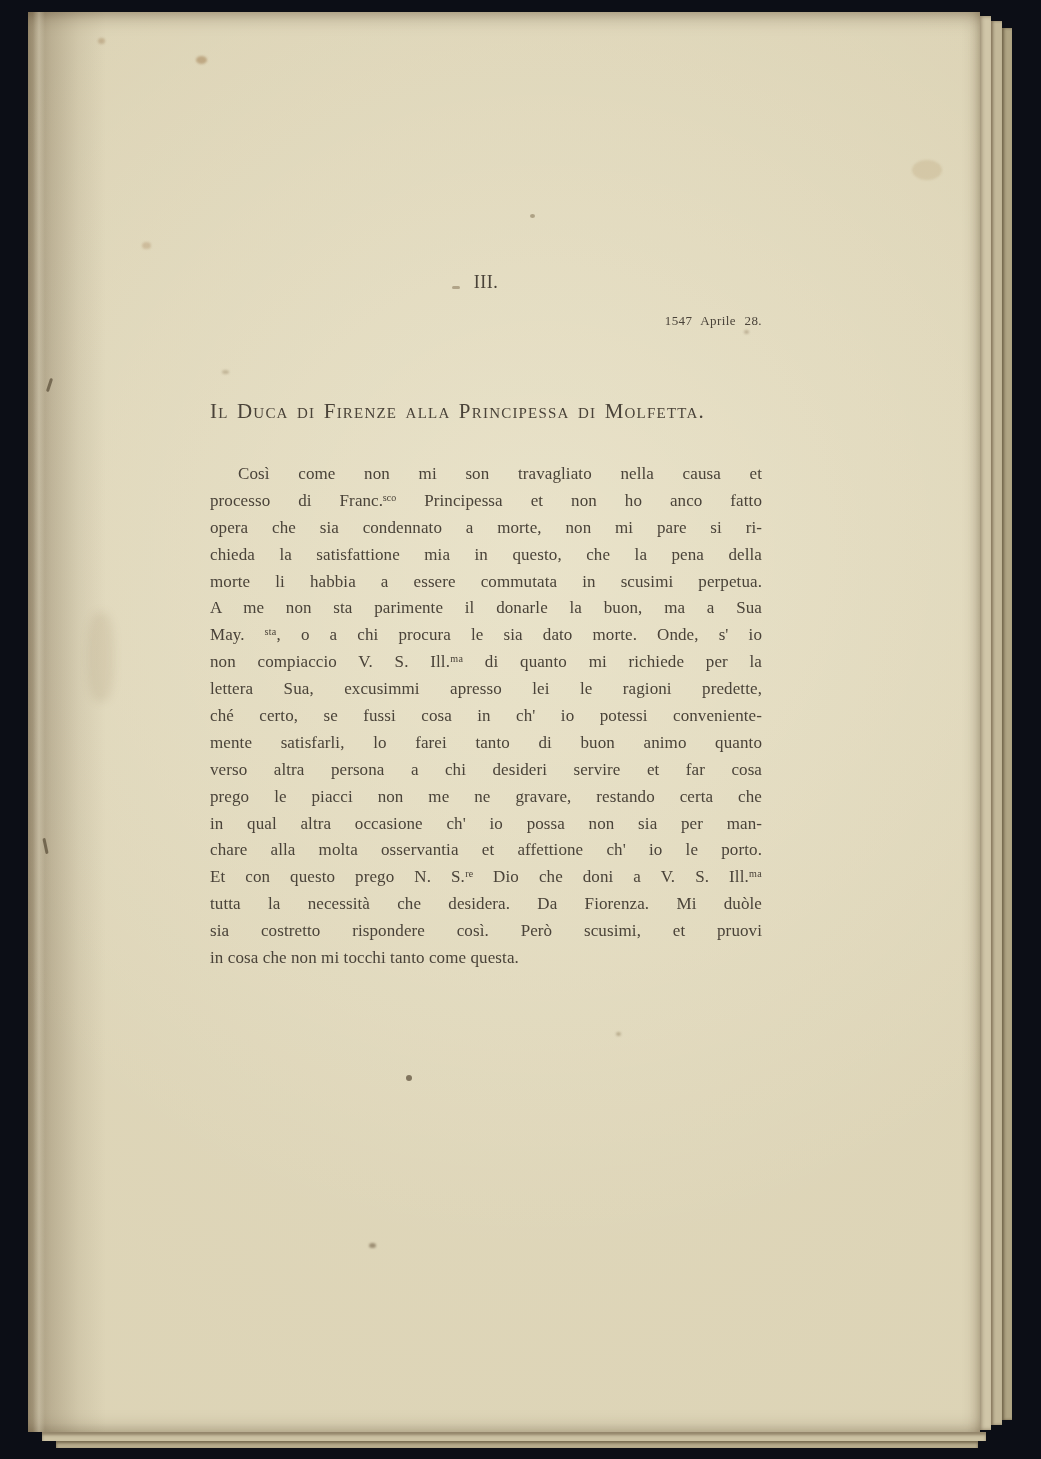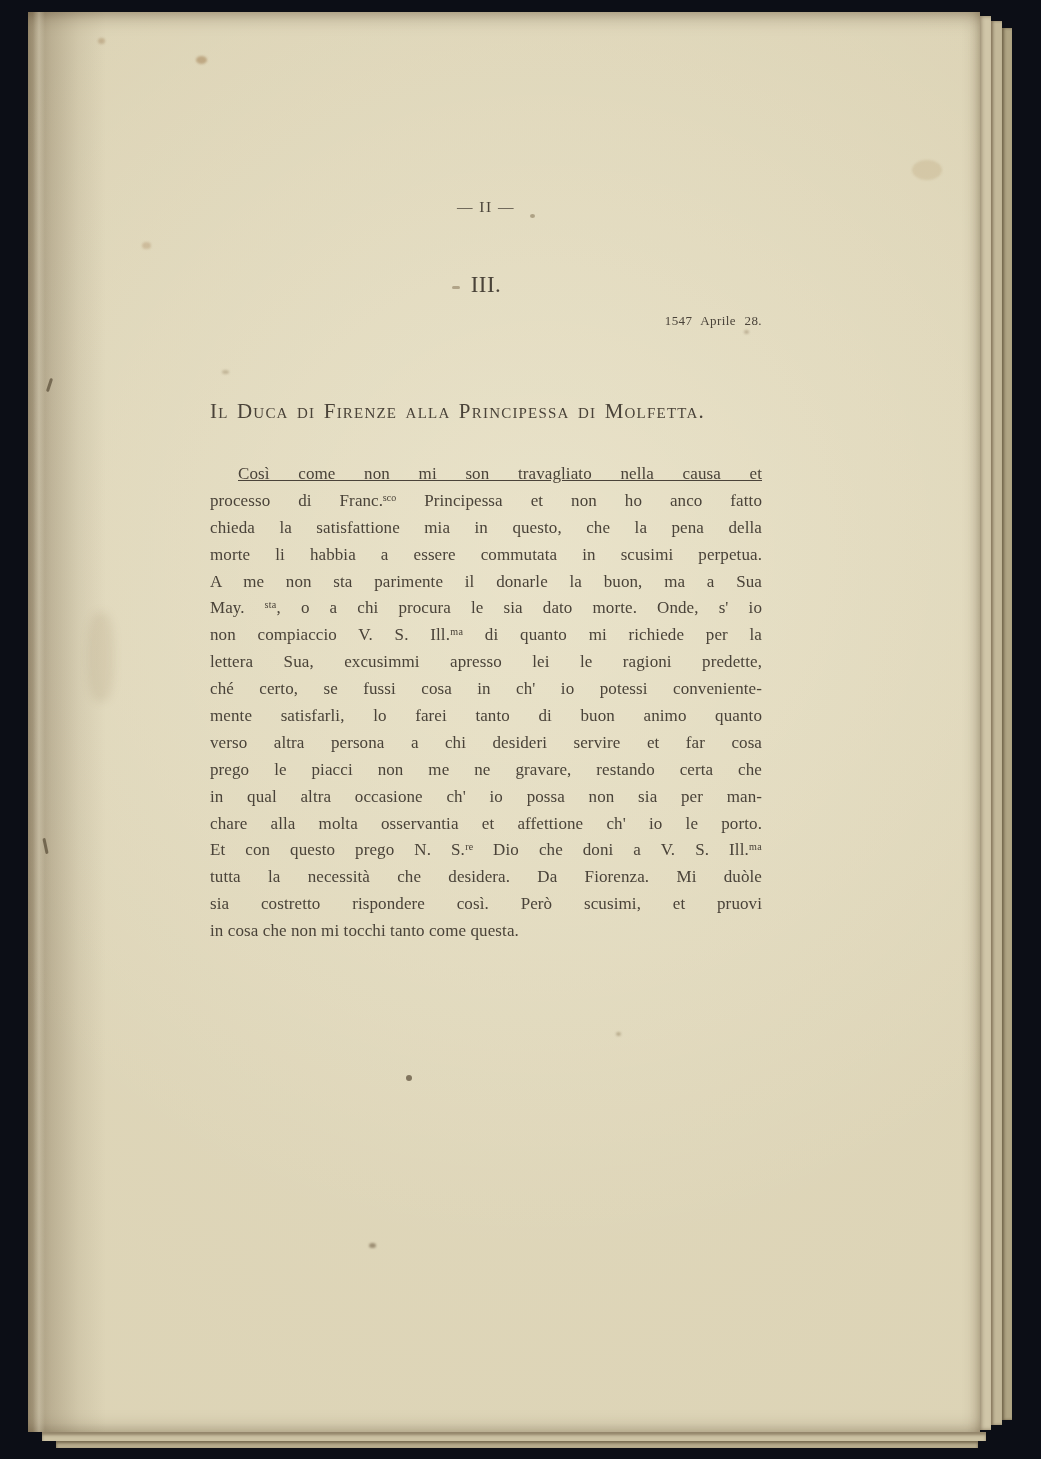--- a/index.html
+++ b/index.html
@@ -60,33 +60,33 @@
   .spot-g{left:716px;top:318px;width:5px;height:4px;background:rgba(110,85,55,.32);}
   .spot-h{left:194px;top:358px;width:7px;height:4px;background:rgba(120,95,60,.30);}
   .spot-i{left:378px;top:1063px;width:6px;height:6px;background:rgba(70,55,35,.62);filter:none;}
   .spot-j{left:341px;top:1231px;width:7px;height:5px;background:rgba(90,70,45,.5);}
   .spot-k{left:588px;top:1020px;width:5px;height:4px;background:rgba(110,85,50,.35);}
   .spot-l{left:60px;top:600px;width:26px;height:90px;background:rgba(120,90,50,.10);filter:blur(4px);border-radius:40%;}
 
   
   .txt{position:absolute;left:182px;width:552px;color:var(--ink,#4a4339);}
   .pagenum{top:186px;text-align:center;font-size:15.5px;letter-spacing:1.5px;}
-  .section{top:260px;text-align:center;font-size:23px;letter-spacing:.5px;}
+  .section{top:260px;text-align:center;font-size:18px;letter-spacing:.5px;}
   .dateline{top:301px;text-align:right;font-size:13px;word-spacing:5px;letter-spacing:.4px;}
   .heading{
     top:387px;font-size:21px;font-variant:small-caps;letter-spacing:1.2px;
     word-spacing:2px;white-space:nowrap;
   }
   .bodytext{top:449px;font-size:17px;line-height:26.9px;letter-spacing:.1px;}
   .bodytext .line{
     text-align:justify;
     text-align-last:justify;
     height:26.9px;overflow:visible;white-space:nowrap;
   }
-  .bodytext .line:first-child{text-indent:28px;text-decoration:underline;}
+  .bodytext .line:first-child{text-indent:28px;}
   .bodytext .line:last-child{text-align-last:left;}
 </style>
 </head>
 <body>
 
 <div class="scene">
 
   <div class="edge edge-r1"></div>
   <div class="edge edge-r2"></div>
   <div class="edge edge-r3"></div>
@@ -106,27 +106,27 @@
     <div class="spot spot-d"></div>
     <div class="spot spot-e"></div>
     <div class="spot spot-f"></div>
     <div class="spot spot-g"></div>
     <div class="spot spot-h"></div>
     <div class="spot spot-i"></div>
     <div class="spot spot-j"></div>
     <div class="spot spot-k"></div>
     <div class="spot spot-l"></div>
 
-    <div class="txt pagenum">— II —</div>
     <div class="txt section">III.</div>
     <div class="txt dateline">1547 Aprile 28.</div>
     <div class="txt heading">Il Duca di Firenze alla Principessa di Molfetta.</div>
     <div class="txt bodytext">
         <div class="line">Così come non mi son travagliato nella causa et</div>
         <div class="line">processo di Franc.ˢᶜᵒ Principessa et non ho anco fatto</div>
+        <div class="line">opera che sia condennato a morte, non mi pare si ri-</div>
         <div class="line">chieda la satisfattione mia in questo, che la pena della</div>
         <div class="line">morte li habbia a essere commutata in scusimi perpetua.</div>
         <div class="line">A me non sta parimente il donarle la buon, ma a Sua</div>
         <div class="line">May. ˢᵗᵃ, o a chi procura le sia dato morte. Onde, s' io</div>
         <div class="line">non compiaccio V. S. Ill.ᵐᵃ di quanto mi richiede per la</div>
         <div class="line">lettera Sua, excusimmi apresso lei le ragioni predette,</div>
         <div class="line">ché certo, se fussi cosa in ch' io potessi conveniente-</div>
         <div class="line">mente satisfarli, lo farei tanto di buon animo quanto</div>
         <div class="line">verso altra persona a chi desideri servire et far cosa</div>
         <div class="line">prego le piacci non me ne gravare, restando certa che</div>

